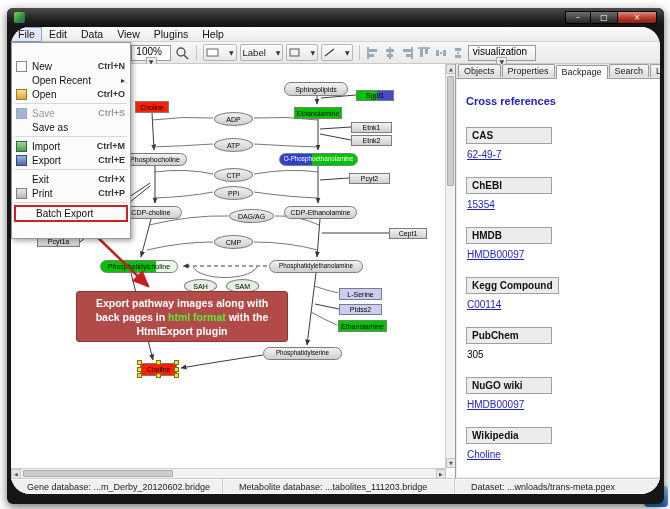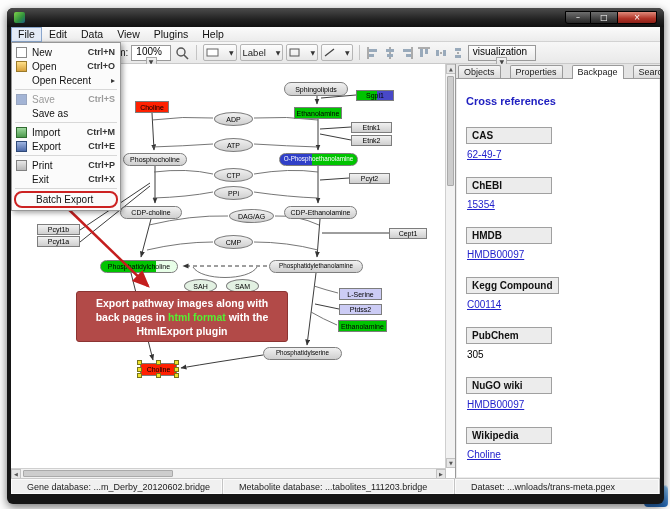--- a/index.html
+++ b/index.html
@@ -20,21 +20,21 @@
     background:linear-gradient(135deg,#7fd24a,#2e8f3c 60%,#1d5f86);}
   .title-text{color:#f2f2f2;font-size:10px;white-space:nowrap;overflow:hidden;text-shadow:0 1px 2px #000;}
   .win-btns{margin-left:auto;display:flex;}
   .wb{height:13px;display:flex;align-items:center;justify-content:center;border:1px solid #000;
     background:linear-gradient(rgba(255,255,255,.25),rgba(255,255,255,.05));color:#fff;
     font-family:"DejaVu Sans",sans-serif;font-size:8px;line-height:1;}
   .wb.min{width:26px;border-radius:0 0 0 3px;}
   .wb.max{width:26px;border-left:none;border-right:none;}
   .wb.close{width:40px;border-radius:0 0 3px 0;background:linear-gradient(#e08a7a,#b03326 60%,#8c2018);}
 
-  .client{position:absolute;left:4px;top:19px;width:649px;height:467px;background:#f0f0f0;overflow:hidden;}
+  .client{position:absolute;left:4px;top:19px;width:649px;height:467px;background:#f0f0f0;overflow:hidden;border-radius:19px;}
 
   
   .menubar{height:15px;display:flex;align-items:center;background:linear-gradient(#fbfbfb,#ececec);
     border-bottom:1px solid #d2d2d2;font-size:10.5px;color:#111;}
   .mb-item{padding:0 7px;height:15px;display:flex;align-items:center;cursor:default;}
   .mb-item.active{background:#e4ebf6;border:1px solid #8aa6cc;padding:0 6px;}
 
   
   .toolbar{height:22px;display:flex;align-items:center;gap:3px;padding:0 6px;
     background:linear-gradient(#f7f7f7,#e9e9e9);border-bottom:1px solid #c9c9c9;}
@@ -73,57 +73,57 @@
 
   
   .vscroll{position:absolute;right:0;top:0;width:10px;height:404px;background:#f2f2f2;border-left:1px solid #cfcfcf;}
   .hscroll{position:absolute;left:0;bottom:0;height:10px;width:435px;background:#f2f2f2;border-top:1px solid #cfcfcf;}
   .sb-arrow{position:absolute;width:10px;height:10px;display:flex;align-items:center;justify-content:center;
     font-family:"DejaVu Sans",sans-serif;font-size:5px;color:#555;background:#e6e6e6;border:1px solid #c2c2c2;}
   .thumb{position:absolute;background:#cdcdcd;border:1px solid #aaa;border-radius:1px;}
 
   
   .sidepanel{width:204px;background:#ececec;display:flex;flex-direction:column;}
-  .tabs{display:flex;height:15px;align-items:center;padding-left:2px;gap:9px;background:#e4e4e4;border-bottom:1px solid #9a9a9a;}
+  .tabs{display:flex;height:15px;align-items:flex-start;padding-left:2px;gap:1px;background:#e4e4e4;border-bottom:1px solid #9a9a9a;}
   .tab{font-size:9px;padding:1px 5px;border:1px solid #9a9a9a;border-bottom:none;border-radius:2px 2px 0 0;
     background:linear-gradient(#f6f6f6,#dcdcdc);color:#222;}
   .tab.active{background:#fff;padding-bottom:2px;position:relative;top:1px;}
   .backpage{flex:1;background:#fff;margin:0 1px 1px 1px;padding:10px 9px;overflow:hidden;}
   .bp-heading{color:#2020c0;font-weight:bold;font-size:11px;margin:6px 0 18px 0;}
   .bp-section{margin-bottom:13px;}
   .bp-name{display:inline-block;min-width:86px;background:#ececec;border:1px solid #a0a0a0;font-size:10px;
     font-weight:bold;padding:2px 5px;color:#111;}
   .bp-link{display:inline-block;margin:5px 0 0 1px;font-size:10px;color:#2222cc;text-decoration:underline;cursor:pointer;}
   .bp-link.plain{color:#000;text-decoration:none;cursor:default;}
   .bp-footer{font-weight:bold;font-size:11px;color:#000;margin-top:4px;}
 
   
   .statusbar{height:16px;display:flex;align-items:stretch;background:#f0f0f0;border-top:1px solid #c9c9c9;font-size:9px;color:#222;}
   .sb-cell{display:flex;align-items:center;padding:0 16px;border-right:1px solid #c4c4c4;box-shadow:inset 0 0 0 1px #fbfbfb;white-space:nowrap;overflow:hidden;}
   .sb-cell.c1{width:212px;}
   .sb-cell.c2{width:232px;}
   .sb-cell.c3{flex:1;}
 
   
-  .filemenu{position:absolute;left:11px;top:42px;width:110px;background:#fbfbfb;border:1px solid #979797;
-    box-shadow:2px 2px 5px rgba(0,0,0,.35);z-index:70;padding:2px 0;}
+  .filemenu{position:absolute;left:11px;top:42px;width:120px;background:#fbfbfb;border:1px solid #979797;
+    box-shadow:2px 2px 5px rgba(0,0,0,.35);z-index:70;padding:16px 0;}
   .mi{display:flex;align-items:center;height:14px;padding:0 5px 0 4px;font-size:10px;color:#111;}
   .mi.disabled .mi-label,.mi.disabled .mi-short{color:#9a9a9a;}
   .mi-icon{width:11px;height:11px;margin-right:5px;flex:none;}
   .icon-new{background:#fff;border:1px solid #888;}
   .icon-open{background:linear-gradient(#ffe08a,#d9a33c);border:1px solid #9a7a2a;}
   .icon-save{background:#3a5fa8;border:1px solid #24407a;}
   .icon-import{background:linear-gradient(#9fd89f,#4d9a4d);border:1px solid #2f6a2f;}
   .icon-export{background:linear-gradient(#9fb4e0,#4d6aa8);border:1px solid #2f4a78;}
   .icon-print{background:linear-gradient(#e8e8e8,#b8b8b8);border:1px solid #808080;}
   .mi-label{flex:1;}
   .mi-short{color:#333;font-size:9px;margin-left:8px;font-weight:bold;}
   .mi-arrow{font-family:"DejaVu Sans",sans-serif;font-size:8px;color:#333;}
   .msep{height:1px;background:#d8d8d8;margin:2px 3px;}
-  .mi.batch{border:2px solid #cc2222;border-radius:8px;margin:1px 2px 0 2px;height:17px;}
+  .mi.batch{border:2px solid #cc2222;border-radius:0;margin:1px 2px 0 2px;height:17px;}
 
   
   .callout{position:absolute;left:76px;top:291px;width:212px;height:51px;background:#b24a48;border:1px solid #8c3432;
     border-radius:3px;z-index:40;color:#fff;font-size:10.5px;font-weight:bold;text-align:center;
     padding:4px 10px;line-height:1.35;}
   .callout .hl{color:#55ee33;}
   .annot-arrow{position:absolute;left:0;top:0;z-index:60;pointer-events:none;}
 
   a{cursor:pointer;}
 </style>
@@ -414,28 +414,28 @@
     </div>
   </div>
 
   <div class="filemenu">
     <div class="mi">
       <span class="mi-icon icon-new"></span>
       <span class="mi-label">New</span>
       <span class="mi-short">Ctrl+N</span>
     </div>
     <div class="mi">
+      <span class="mi-icon"></span>
+      <span class="mi-label">Open Recent</span>
+      <span class="mi-arrow">▸</span>
+    </div>
+    <div class="mi">
       <span class="mi-icon icon-open"></span>
       <span class="mi-label">Open</span>
       <span class="mi-short">Ctrl+O</span>
-    </div>
-    <div class="mi">
-      <span class="mi-icon"></span>
-      <span class="mi-label">Open Recent</span>
-      <span class="mi-arrow">▸</span>
     </div>
     <div class="msep"></div>
     <div class="mi disabled">
       <span class="mi-icon icon-save" style="opacity:.45"></span>
       <span class="mi-label">Save</span>
       <span class="mi-short">Ctrl+S</span>
     </div>
     <div class="mi">
       <span class="mi-icon"></span>
       <span class="mi-label">Save as</span>
@@ -447,28 +447,28 @@
       <span class="mi-label">Import</span>
       <span class="mi-short">Ctrl+M</span>
     </div>
     <div class="mi">
       <span class="mi-icon icon-export"></span>
       <span class="mi-label">Export</span>
       <span class="mi-short">Ctrl+E</span>
     </div>
     <div class="msep"></div>
     <div class="mi">
+      <span class="mi-icon"></span>
+      <span class="mi-label">Exit</span>
+      <span class="mi-short">Ctrl+X</span>
+    </div>
+    <div class="mi">
       <span class="mi-icon icon-print"></span>
       <span class="mi-label">Print</span>
       <span class="mi-short">Ctrl+P</span>
-    </div>
-    <div class="mi">
-      <span class="mi-icon"></span>
-      <span class="mi-label">Exit</span>
-      <span class="mi-short">Ctrl+X</span>
     </div>
     <div class="msep"></div>
     <div class="mi batch">
       <span class="mi-icon"></span>
       <span class="mi-label">Batch Export</span>
       <span class="mi-short"></span>
     </div>
   </div>
 
   <div class="callout">

